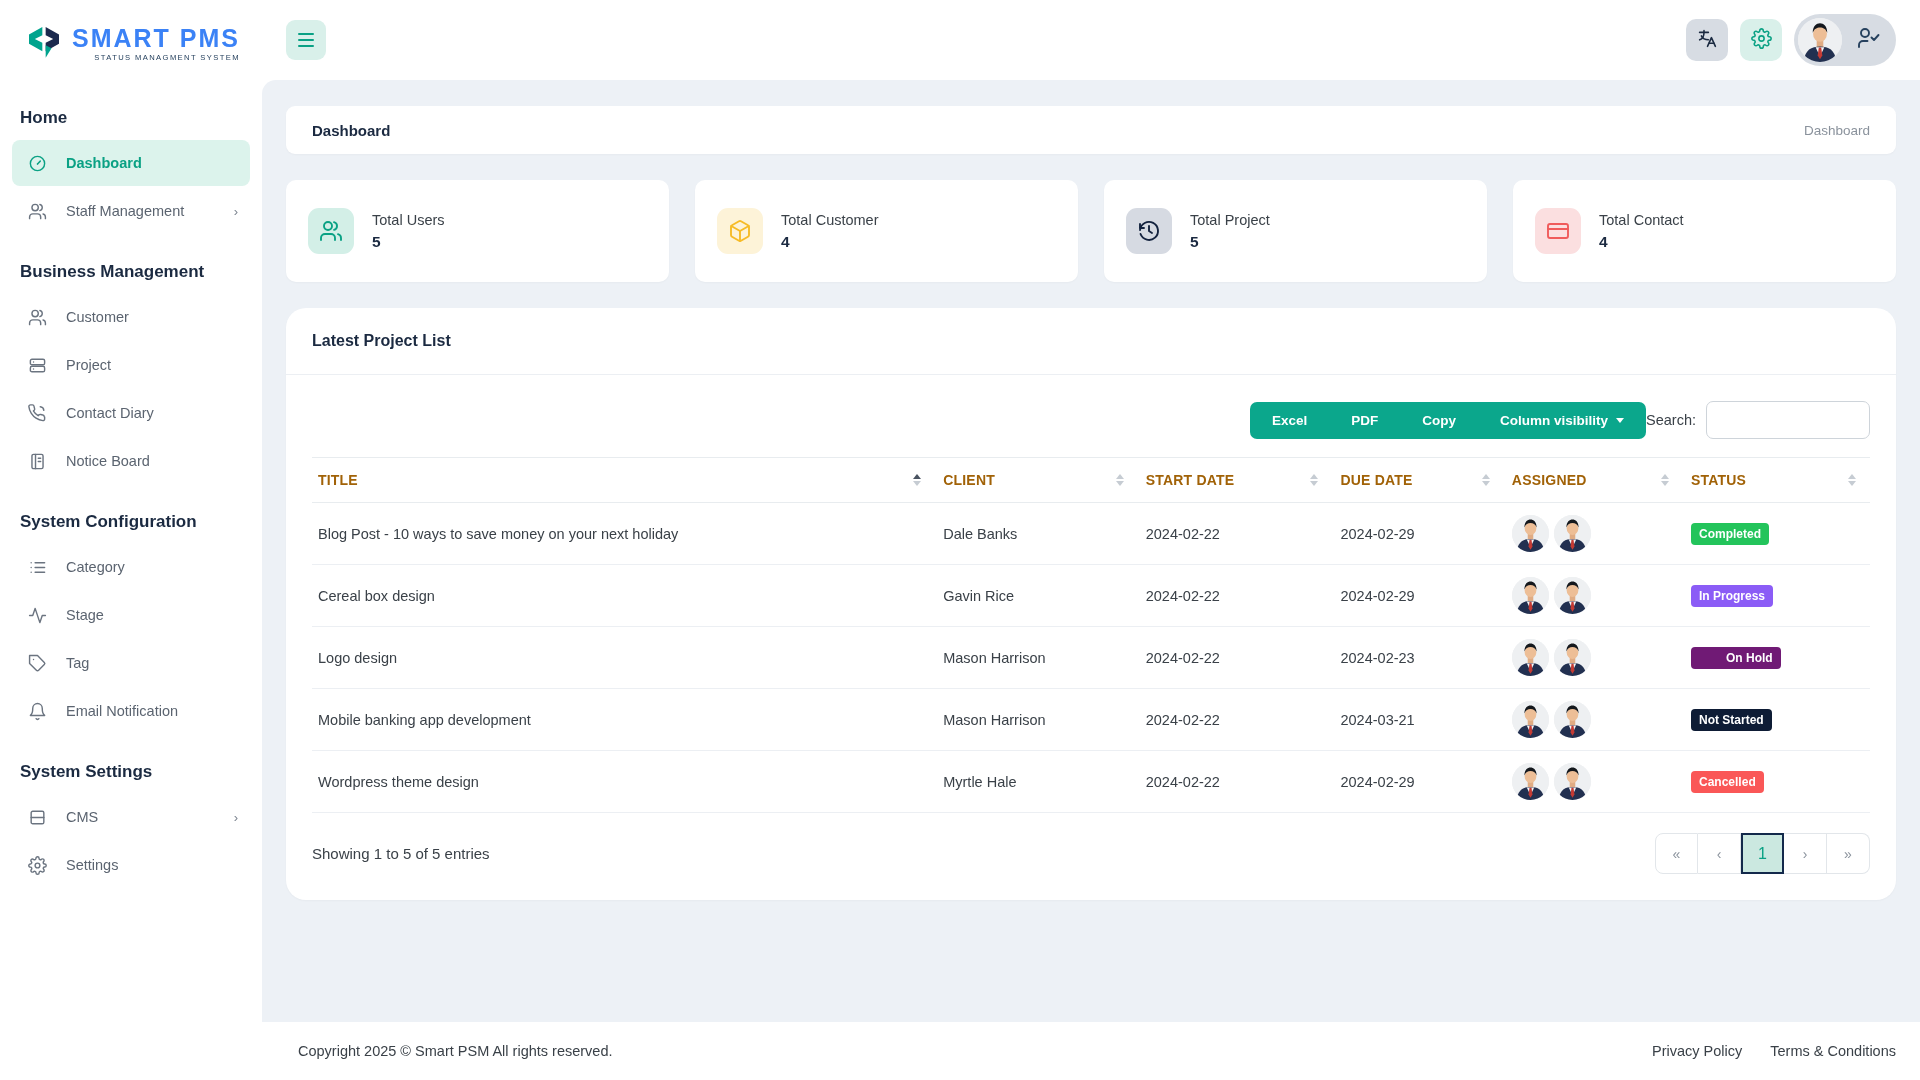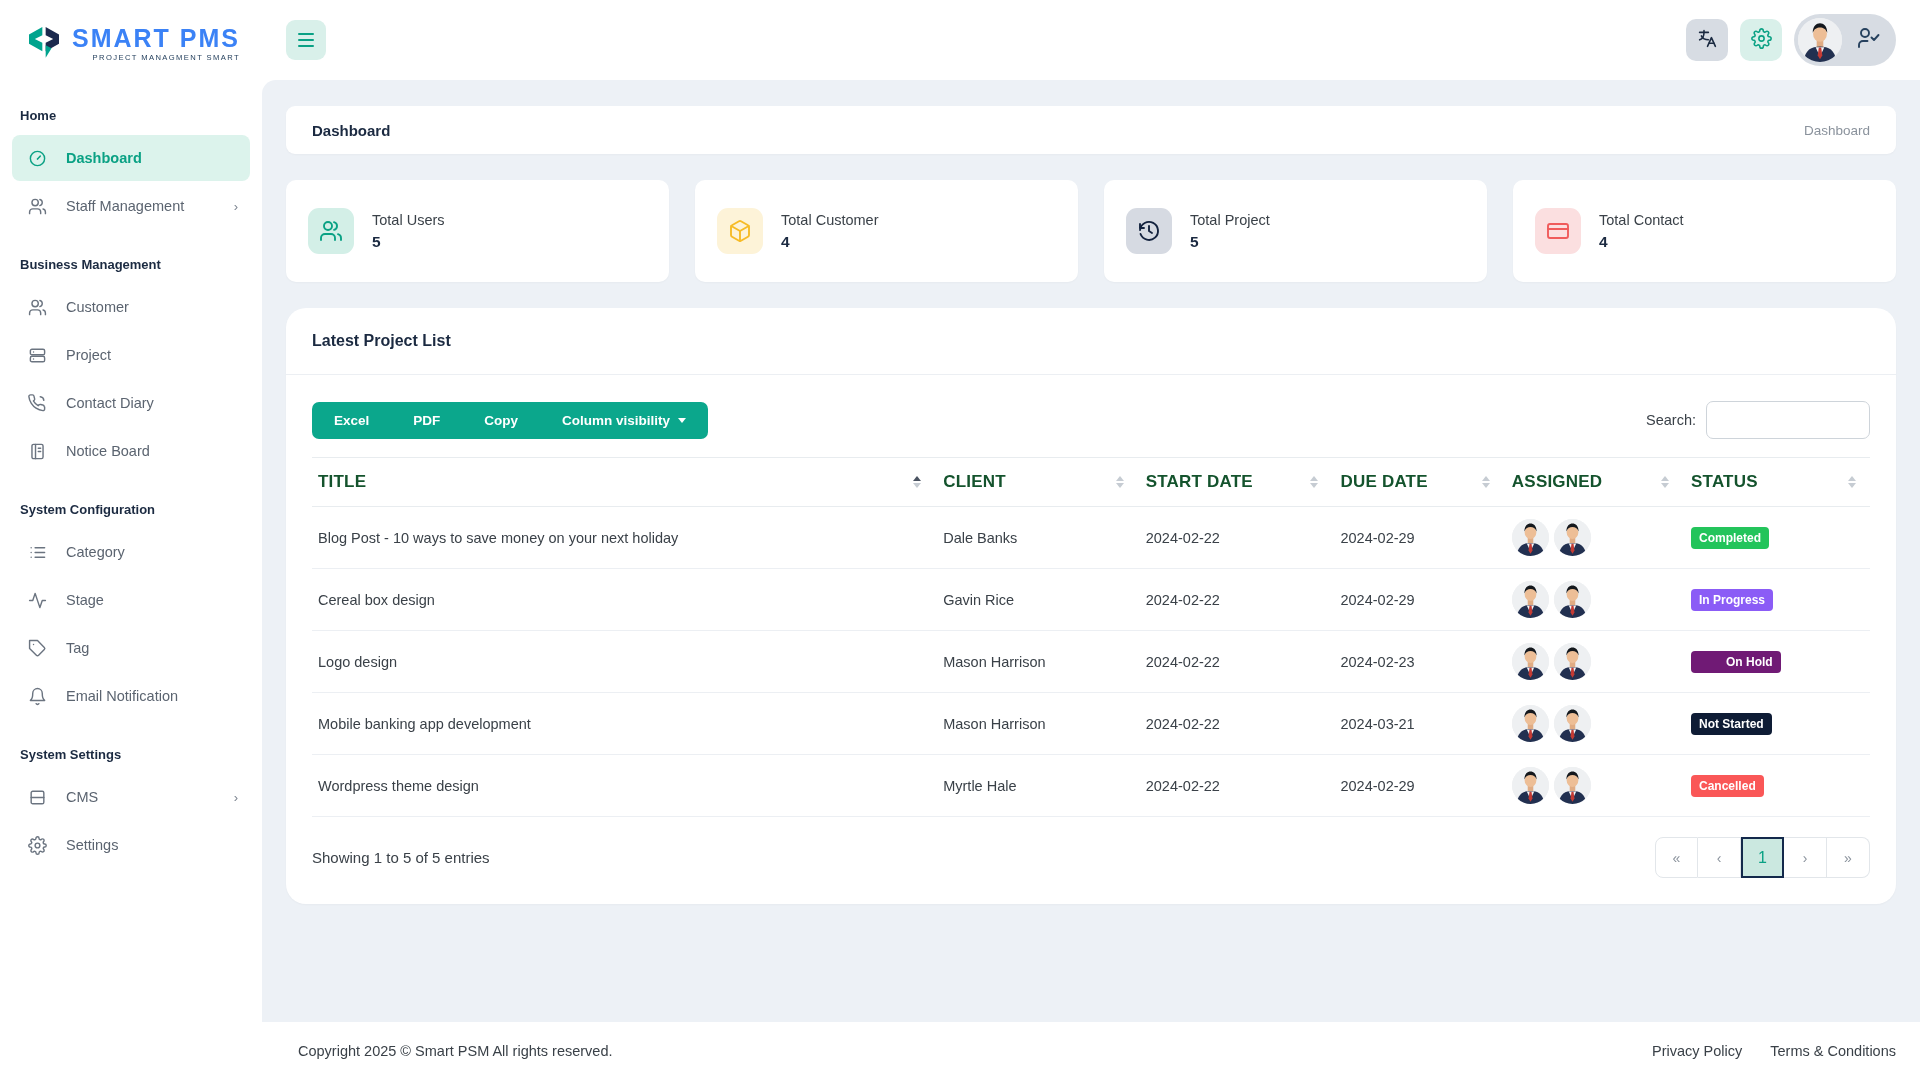--- a/index.html
+++ b/index.html
@@ -7,21 +7,21 @@
   body { font-family:"Liberation Sans", sans-serif; background:#ffffff; color:#3a4148; }
 
   .app { display:flex; width:1920px; height:1080px; }
 
   
   .sidebar { width:262px; min-width:262px; background:#fff; height:100%; padding:12px 0 0 0; }
   .logo { display:flex; align-items:center; gap:8px; padding:10px 18px 16px 24px; }
   .logo-text { display:flex; flex-direction:column; line-height:1; }
   .logo-name { font-size:25px; font-weight:bold; color:#3b82f6; letter-spacing:2px; }
   .logo-tagline { font-size:7.6px; color:#26415e; letter-spacing:1.4px; margin-top:3px; align-self:flex-end; }
-  .nav-section-label { font-size:13px; font-weight:bold; color:#1b2a41; padding:26px 4px 10px 20px; }
+  .nav-section-label { font-size:17px; font-weight:bold; color:#1b2a41; padding:26px 4px 10px 20px; }
   .nav-item { display:flex; align-items:center; gap:18px; height:46px; margin:2px 12px; padding:0 12px 0 14px; border-radius:8px; color:#5b6470; font-size:14.5px; cursor:pointer; }
   .nav-item .nicon { display:flex; width:22px; justify-content:center; color:#6b7480; }
   .nav-item.active { background:#dcf3ec; color:#0aa184; font-weight:bold; }
   .nav-item.active .nicon { color:#0aa184; }
   .nav-item .chev { margin-left:auto; color:#7d8591; font-size:13px; }
   .nicon svg { width:19px; height:19px; stroke:currentColor; fill:none; stroke-width:1.8; stroke-linecap:round; stroke-linejoin:round; }
 
   
   .main { flex:1; display:flex; flex-direction:column; height:100%; }
   .topbar { height:80px; background:#fff; display:flex; align-items:center; padding:0 24px; }
@@ -48,29 +48,29 @@
   .stat-card { flex:1; background:#fff; border-radius:10px; height:102px; display:flex; align-items:center; padding:0 22px; gap:18px; box-shadow:0 1px 2px rgba(16,24,40,.03); }
   .stat-ic { width:46px; height:46px; border-radius:11px; display:flex; align-items:center; justify-content:center; }
   .stat-ic svg { width:24px; height:24px; fill:none; stroke-width:1.9; stroke-linecap:round; stroke-linejoin:round; }
   .stat-label { font-size:14.5px; color:#3a4148; margin-bottom:5px; }
   .stat-value { font-size:15.5px; font-weight:bold; color:#1b2a41; }
 
   
   .list-card { background:#fff; border-radius:20px; margin-top:26px; box-shadow:0 1px 2px rgba(16,24,40,.03); }
   .list-card-header { padding:24px 26px; border-bottom:1px solid #eceff3; }
   .list-card-title { font-size:16px; font-weight:bold; color:#1b2a41; }
-  .toolbar { display:flex; align-items:center; justify-content:space-between; padding:26px 26px 18px 26px; }
+  .toolbar { display:flex; align-items:center; justify-content:flex-end; padding:26px 26px 18px 26px; }
   .btn-group { display:flex; background:#0ba78c; border-radius:7px; overflow:hidden; }
   .btn-group button { background:transparent; border:none; color:#fff; font-weight:bold; font-size:13.5px; padding:11px 22px; cursor:pointer; font-family:inherit; display:flex; align-items:center; gap:8px; }
   .caret { width:0; height:0; border-left:4.5px solid transparent; border-right:4.5px solid transparent; border-top:5px solid #fff; }
   .search-wrap { display:flex; align-items:center; gap:10px; font-size:14.5px; color:#3a4148; }
   .search-wrap input { width:164px; height:38px; border:1px solid #ced4da; border-radius:7px; outline:none; padding:0 10px; font-size:14px; font-family:inherit; }
 
   table.plist { width:calc(100% - 52px); margin:0 26px; border-collapse:collapse; }
-  .plist th { text-align:left; font-size:17px; color:#14532d; letter-spacing:.2px; border-top:1px solid #e8ecef; border-bottom:1px solid #e8ecef; padding:14px 8px 14px 8px; cursor:pointer; }
+  .plist th { text-align:left; font-size:14px; color:#a16207; letter-spacing:.2px; border-top:1px solid #e8ecef; border-bottom:1px solid #e8ecef; padding:14px 8px 14px 8px; cursor:pointer; }
   .plist th .th-inner { display:flex; align-items:center; }
   .plist th .sort { margin-left:auto; display:flex; flex-direction:column; gap:2px; padding-right:6px; }
   .sort i { display:block; width:0; height:0; border-left:4px solid transparent; border-right:4px solid transparent; }
   .sort .up { border-bottom:5px solid #c6ccd3; }
   .sort .dn { border-top:5px solid #c6ccd3; }
   .sort .up.on { border-bottom-color:#4a5361; }
   .plist td { font-size:14.5px; color:#3a4148; padding:12px 8px; border-bottom:1px solid #eceff3; }
   .plist tr td:first-child, .plist th:first-child { padding-left:6px; }
   .col-title { width:40%; } .col-client { width:13%; } .col-start { width:12.5%; } .col-due { width:11%; } .col-assigned { width:11.5%; } .col-status { width:12%; }
   .avatars { display:flex; gap:5px; }
@@ -112,21 +112,21 @@
     <div class="logo">
       <span>
         <svg width="40" height="40" viewBox="0 0 48 48">
           <path fill="#00a48e" d="M6 15 L22 6 V16 L13 20.5 L22 25 V35 L6 26 Z"></path>
           <path fill="#1b2a4e" d="M42 15 L26 6 V16 L35 20.5 L26 25 V35 L42 26 Z"></path>
           <path fill="#00a48e" d="M26 28 L33 31.5 L26 43 Z"></path>
         </svg>
       </span>
       <span class="logo-text">
         <span class="logo-name">SMART PMS</span>
-        <span class="logo-tagline">PROJECT MANAGMENT SMART</span>
+        <span class="logo-tagline">STATUS MANAGMENT SYSTEM</span>
       </span>
     </div>
 
     <div class="nav-section-label">Home</div>
 
     <div class="nav-item active">
       <span class="nicon">
         <svg viewBox="0 0 24 24">
             <circle cx="12" cy="12" r="9"></circle>
             <path d="M12 12.5 L15.5 9"></path>

